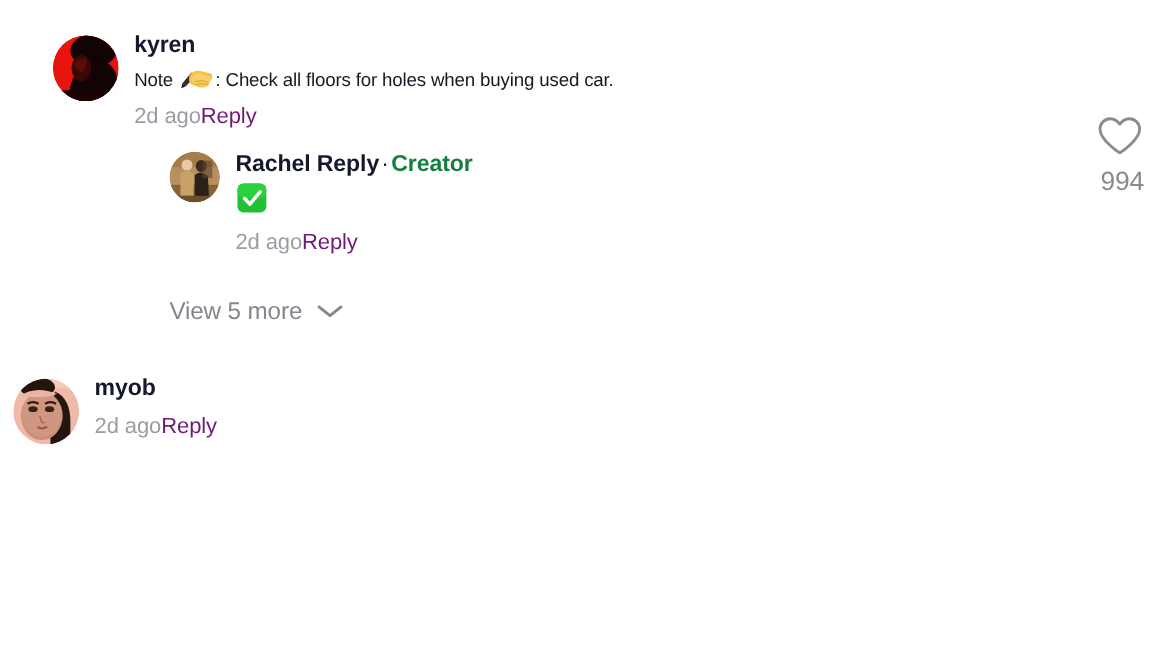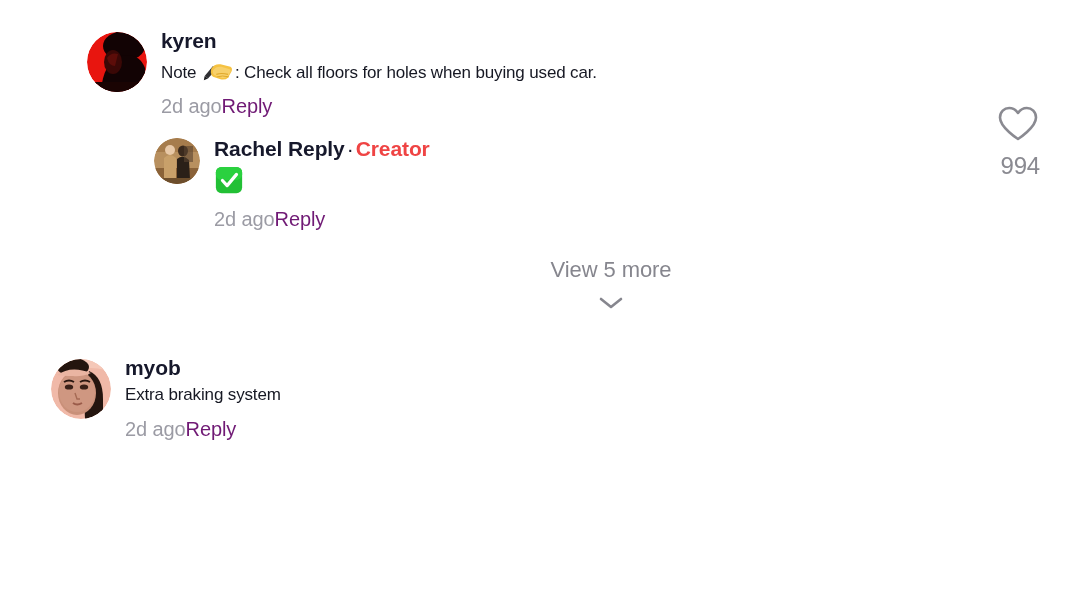--- a/index.html
+++ b/index.html
@@ -19,21 +19,21 @@
     padding: 28px 0 0 0;
   }
 
   
   .comment {
     position: relative;
     display: flex;
     align-items: flex-start;
   }
 
-  .comment.top-level { padding-left: 48px; margin-left: 39px; }
+  .comment.top-level { padding-left: 48px; }
   .comment.reply     { padding-left: 154px; }
 
   
   .avatar {
     flex: 0 0 auto;
     border-radius: 50%;
     overflow: hidden;
     position: relative;
   }
   .avatar.lg { width: 60px; height: 60px; margin-top: 4px; }
@@ -64,21 +64,21 @@
   .dot-sep {
     font-size: 21px;
     color: #16182b;
     font-weight: normal;
     padding: 0 2px;
   }
 
   .creator-badge {
     font-size: 21px;
     font-weight: bold;
-    color: #ef4444;
+    color: #15803d;
     letter-spacing: -0.1px;
   }
 
   .comment-text {
     font-size: 17px;
     line-height: 1.36;
     color: #161823;
     font-weight: normal;
     letter-spacing: -0.15px;
     word-wrap: break-word;
@@ -129,22 +129,21 @@
     line-height: 1;
     letter-spacing: -0.2px;
   }
 
   
   .view-more {
     display: flex;
     align-items: center;
     gap: 12px;
     padding-left: 154px;
-    margin-top: 28px;
-    flex-direction: column;
+    margin-top: 40px;
   }
   .view-more-label {
     font-size: 22px;
     color: #86868e;
     letter-spacing: -0.1px;
   }
   .view-more svg { display: block; }
 </style>
 </head>
 <body>
@@ -277,21 +276,20 @@
           <path d="M6 16 Q20 6 40 14 Q30 18 22 17 Q12 17 6 16 Z" fill="#eab5a2"></path>
         </g>
       </svg>
     </div>
 
     <div class="body">
       <div class="name-row">
         <span class="username">myob</span>
       </div>
 
-      <div class="comment-text">Extra braking system</div>
 
       <div class="meta">
         <span>2d ago</span>
         <span class="reply-action">Reply</span>
       </div>
     </div>
 
   </div>
 
 </div>

